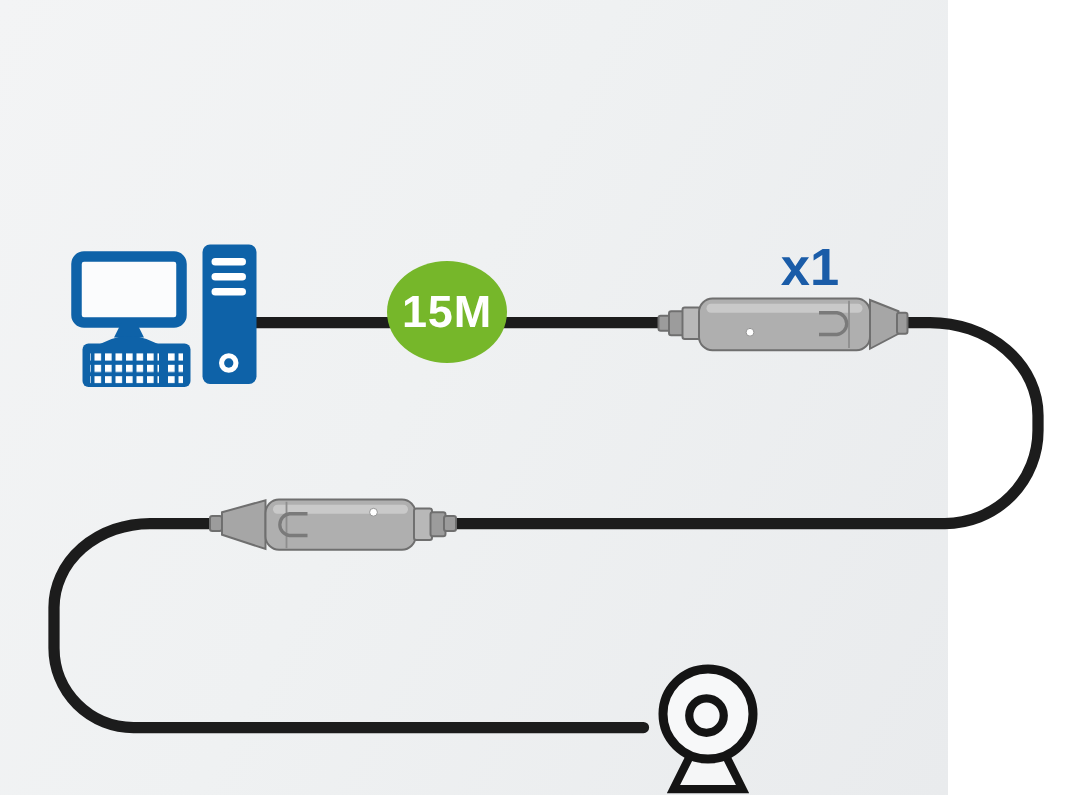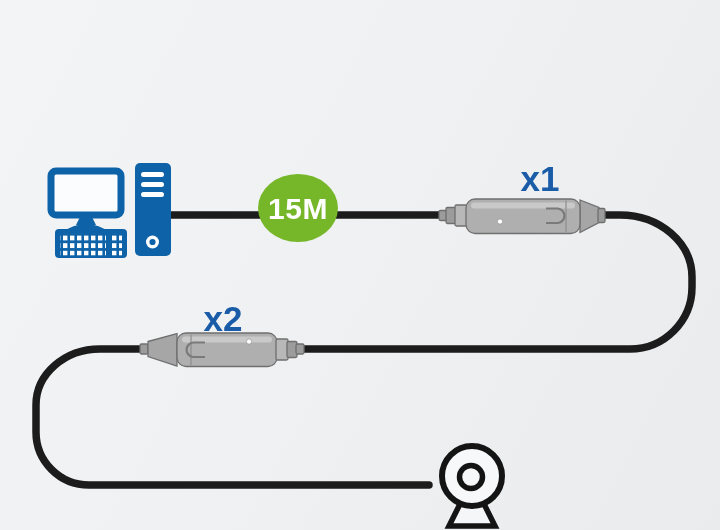--- a/index.html
+++ b/index.html
@@ -5,21 +5,21 @@
   :root{
     --bg-start:#F3F4F5; --bg-end:#E9EBED;
     --computer-blue:#0E62A8; --badge-green:#76B72A; --label-blue:#1A5CA8;
     --cable-black:#1C1C1C; --device-gray:#AFAFAF; --device-gray-dark:#6F6F6F;
     --device-gray-mid:#9C9C9C; --text-dark:#232323; --white:#FFFFFF;
   }
   *{margin:0;padding:0;box-sizing:border-box;}
   html,body{width:720px;height:530px;overflow:hidden;}
   body{font-family:"Liberation Sans","DejaVu Sans",sans-serif;}
   .stage{
-    position:relative;width:720px;height:530px;
+    position:relative;width:632px;height:530px;
     background:linear-gradient(118deg,var(--bg-start) 0%,#EFF1F2 45%,var(--bg-end) 100%);
     padding-left:44px;
   }
   .stage svg{position:absolute;inset:0;}
   .label{position:absolute;font-weight:700;user-select:none;}
   .label-badge{
     left:258px;top:190px;width:80px;height:38px;line-height:38px;
     text-align:center;font-size:30px;color:var(--white);letter-spacing:.5px;
   }
   .label-x1{left:514px;top:159px;width:52px;text-align:center;font-size:35px;color:var(--label-blue);}
@@ -97,14 +97,13 @@
 
     <g>
       <path d="M 462 500 L 449 526 H 495 L 482 500 Z" fill="#F5F6F7" stroke="#141414" stroke-width="5.5" stroke-linejoin="miter"></path>
       <circle cx="472" cy="476" r="30" fill="#F7F8F9" stroke="#141414" stroke-width="6"></circle>
       <circle cx="471" cy="477" r="11.5" fill="#F7F8F9" stroke="#141414" stroke-width="5.5"></circle>
     </g>
   </svg>
 
   <div class="label label-badge">15M</div>
   <div class="label label-x1">x1</div>
-  <div class="label label-x2">x2</div>
 </div>
 
 </body></html>

